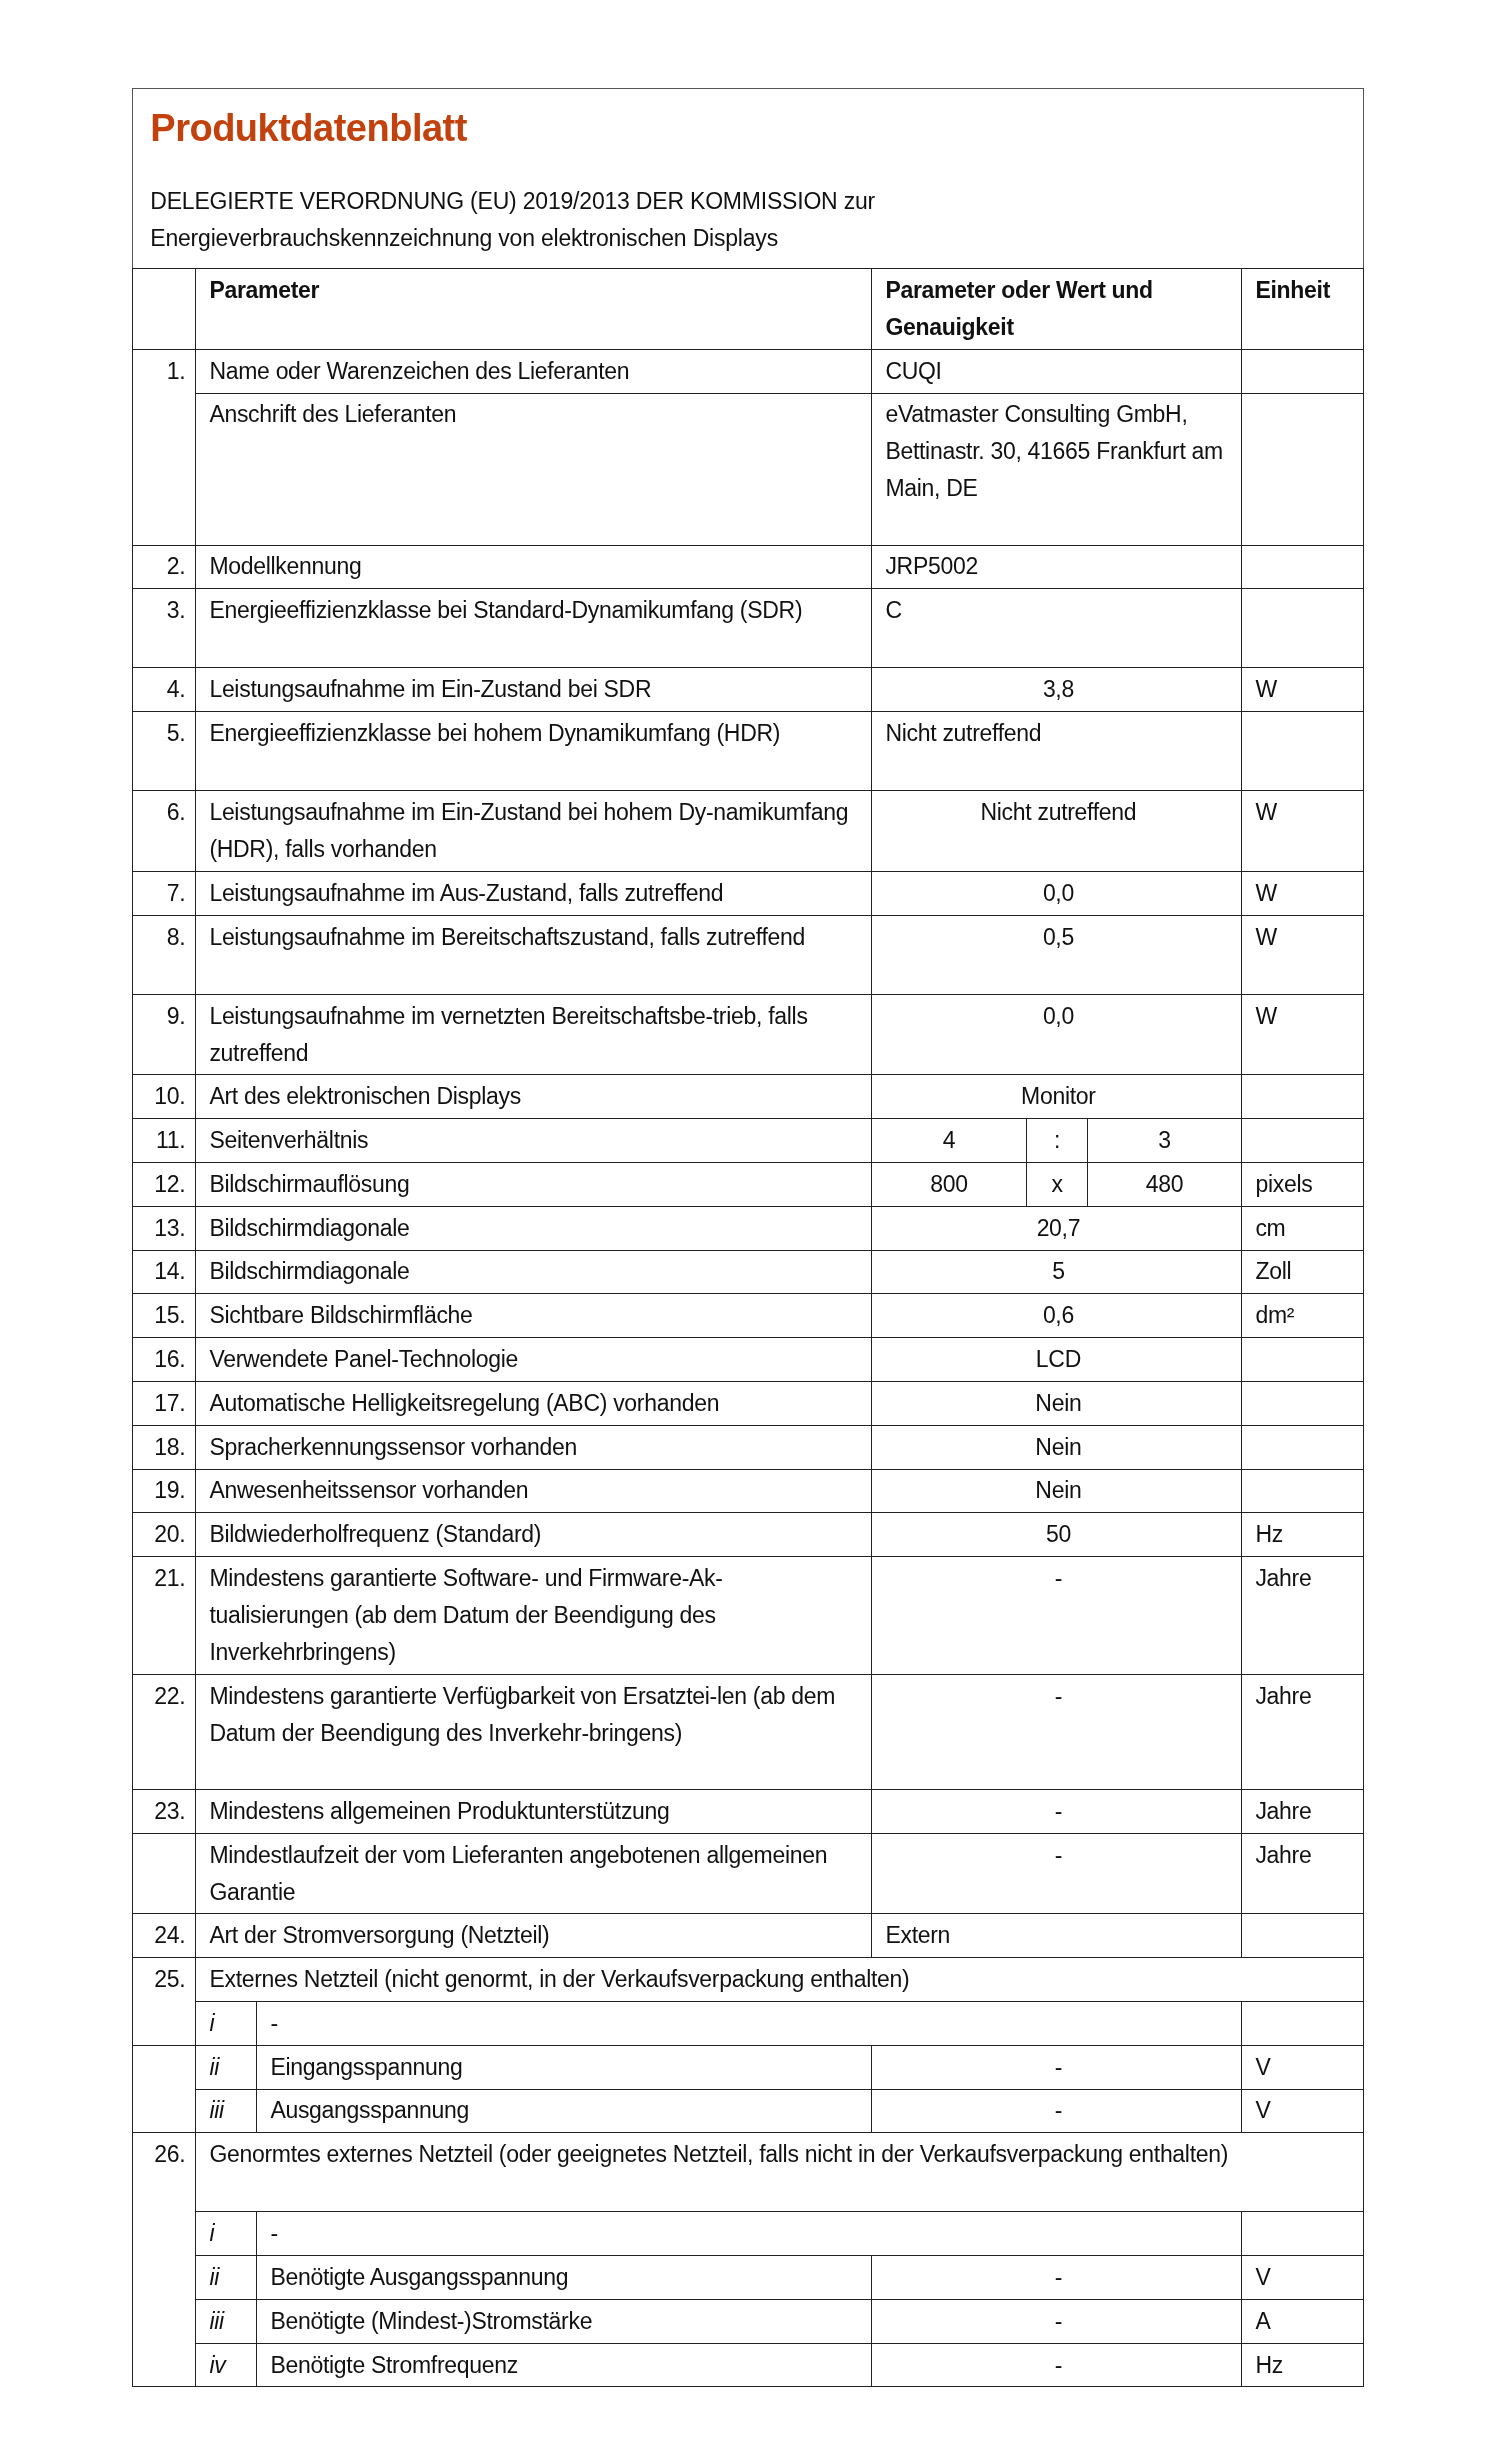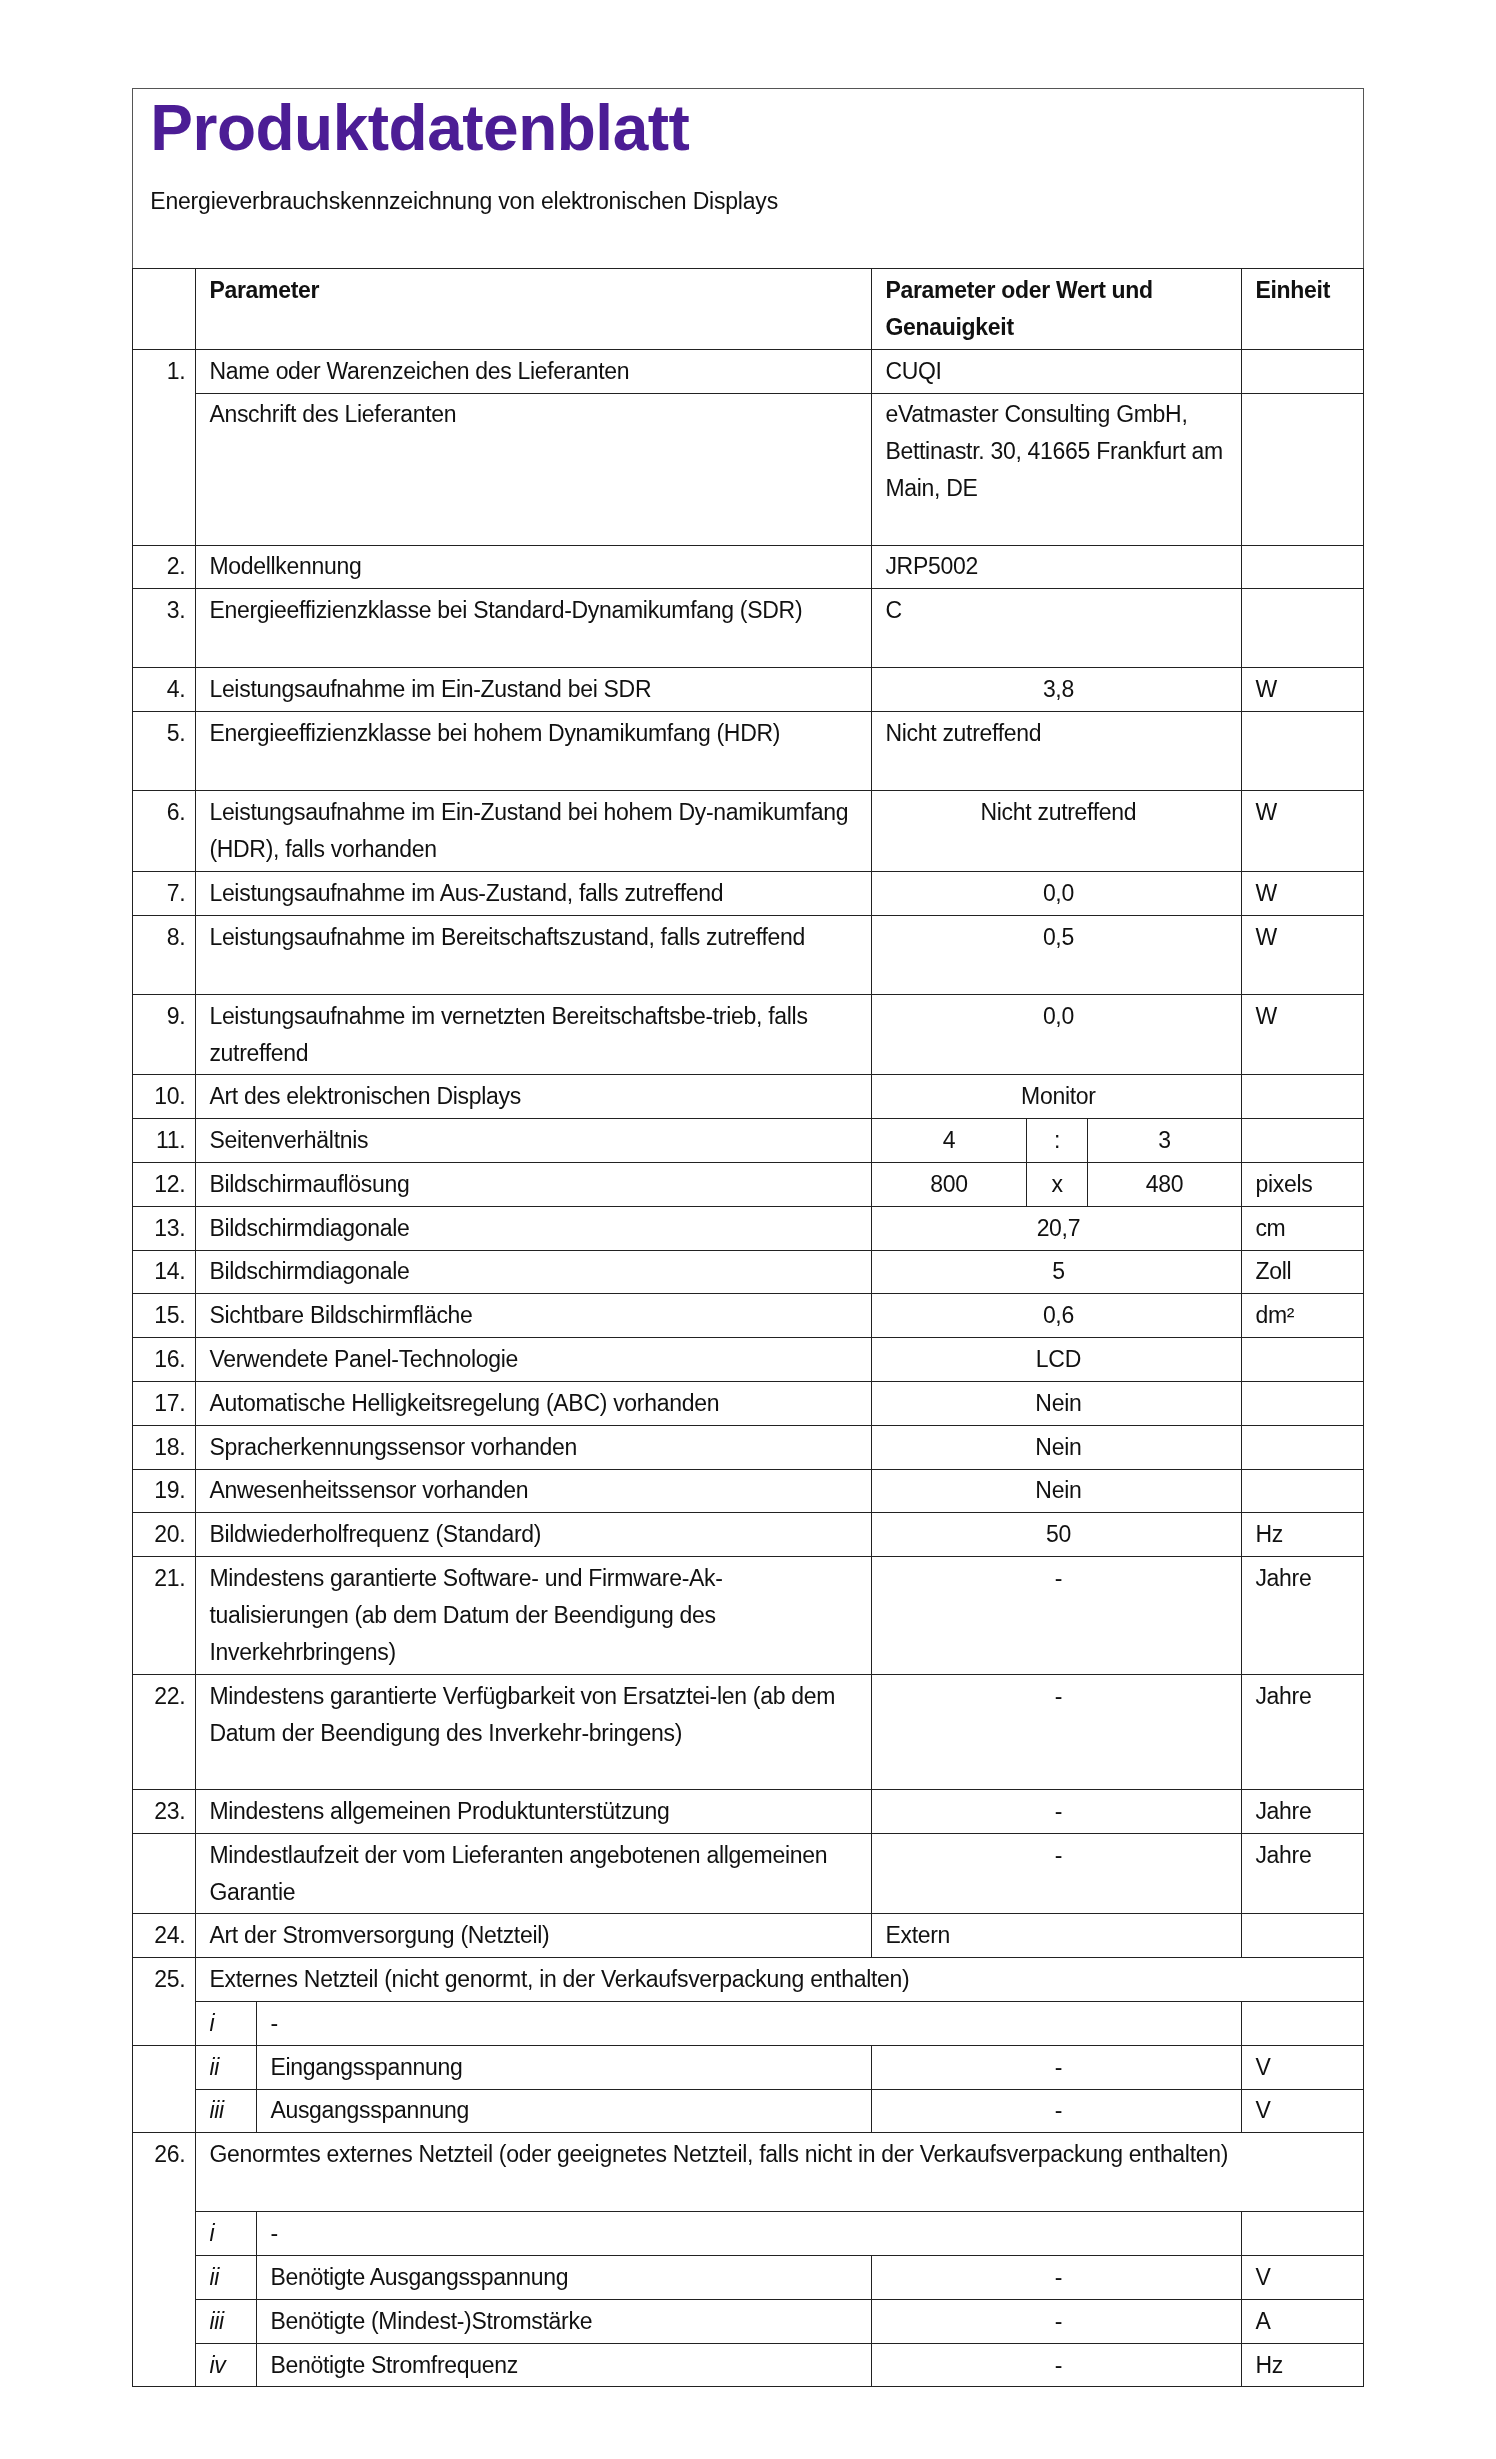--- a/index.html
+++ b/index.html
@@ -1,21 +1,21 @@
 <!DOCTYPE html>
 <html><head>
 <meta charset="utf-8">
 <style>
   html, body { margin: 0; padding: 0; background: #ffffff; }
   body { width: 1497px; height: 2459px; position: relative; overflow: hidden;
          font-family: "Liberation Sans", "DejaVu Sans", sans-serif; color: #111111; }
   .sheet { position: absolute; left: 132px; top: 88px; width: 1232px; }
   .head-box { box-sizing: border-box; width: 1232px; height: 180px;
               border: 1.9px solid #555555; border-bottom: none; padding: 0 0 0 17.3px; }
-  .title { font-size: 64px; font-weight: bold; color: #4c1d95; letter-spacing: -0.5px;
+  .title { font-size: 38px; font-weight: bold; color: #c2410c; letter-spacing: -0.5px;
            margin: 0; padding-top: 5.8px; line-height: 67px; }
   .subtitle { font-size: 23px; line-height: 37px; margin-top: 21px; letter-spacing: -0.2px; }
   table { border-collapse: collapse; table-layout: fixed; width: 1232px; }
   td { border: 1.9px solid #222222; font-size: 23px; line-height: 37px; vertical-align: top;
        padding: 2.9px 9.6px 2.9px 13.4px; letter-spacing: -0.3px; overflow: hidden; white-space: normal; }
   td.num { text-align: right; padding-right: 9.6px; padding-left: 3.8px; }
   td.right { text-align: center; }
   td.center { text-align: center; padding-left: 3.8px; padding-right: 3.8px; }
   td.roman { font-style: italic; padding-left: 13.4px; }
   th { border: 1.9px solid #222222; font-size: 23px; line-height: 37px; font-weight: bold; text-align: left;
@@ -23,20 +23,21 @@
   tr { height: 42px; padding-left: 39px; }
   table { border-left: 1.9px solid #555555; border-right: 1.9px solid #555555; border-bottom: 1.9px solid #555555; }
 </style>
 </head>
 <body>
 
 <div class="sheet">
   <div class="head-box">
     <h1 class="title">Produktdatenblatt</h1>
     <div class="subtitle">
+      <div>DELEGIERTE VERORDNUNG (EU) 2019/2013 DER KOMMISSION zur</div>
       <div>Energieverbrauchskennzeichnung von elektronischen Displays</div>
     </div>
   </div>
 
   <table>
     <colgroup>
       <col style="width:63px">
         <col style="width:61px">
         <col style="width:615px">
       <col style="width:155px">

